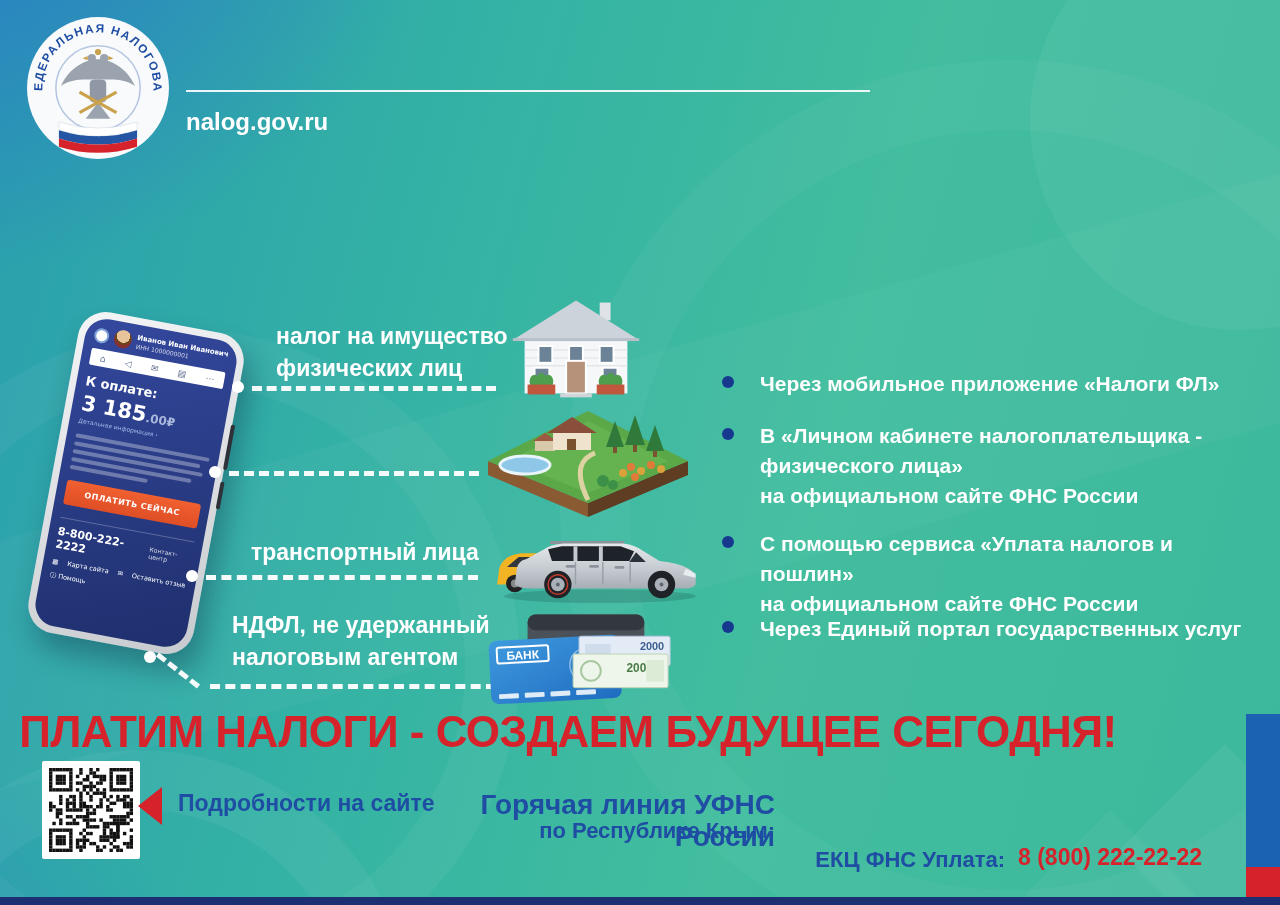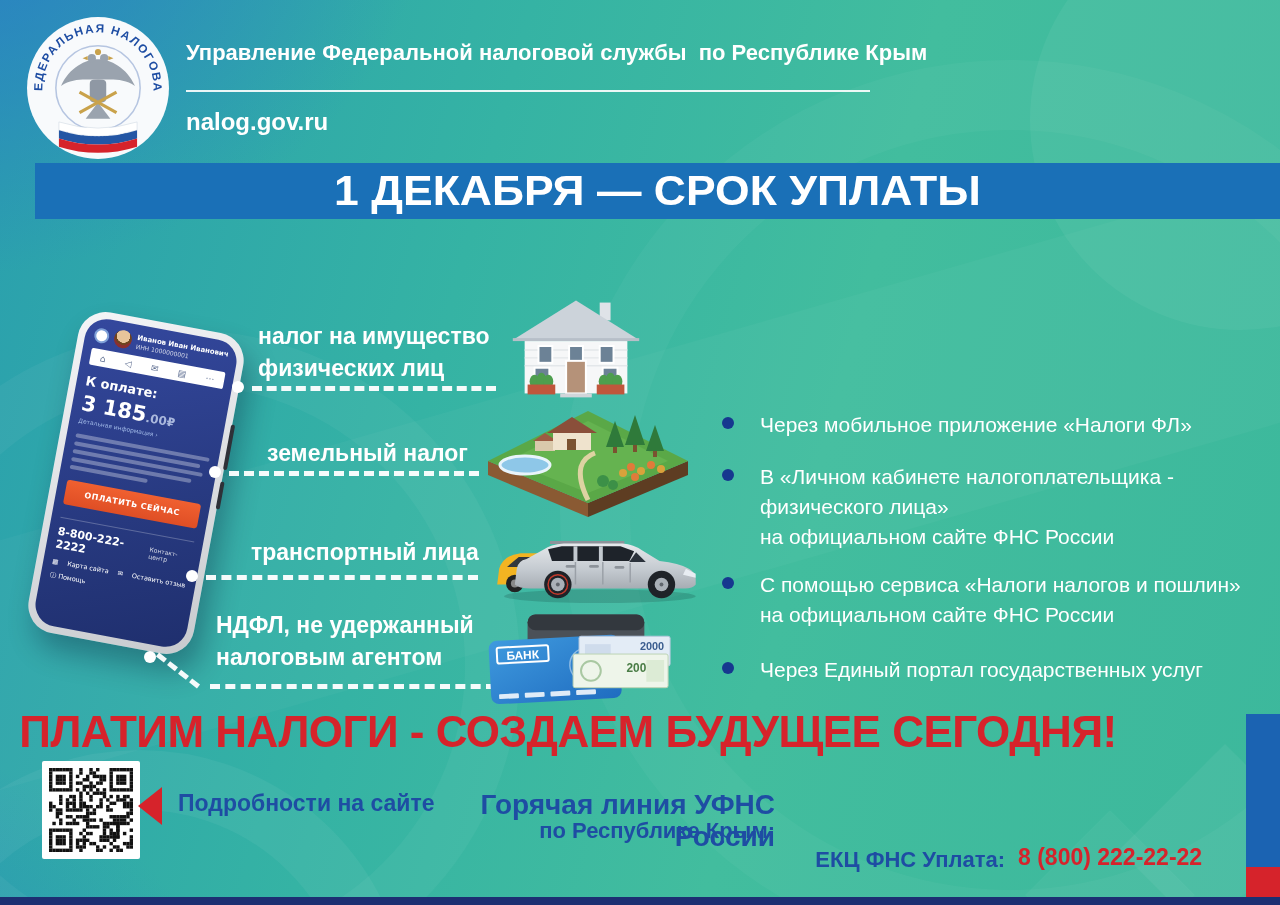--- a/index.html
+++ b/index.html
@@ -68,21 +68,21 @@
   .scr-help{margin-top:6px;font-size:6.5px;}
 
   
   .tax-label{color:#fff;font-weight:bold;font-size:23px;line-height:1.4;}
   .dot{width:12px;height:12px;border-radius:50%;background:#fff;}
   .dash{height:0;border-top:5px dashed rgba(255,255,255,0.95);}
 
   
   .methods-title{left:752px;top:314px;width:486px;height:40px;background:#1e4c9a;color:#fff;
     font-size:22px;font-weight:bold;line-height:40px;text-align:center;letter-spacing:1px;}
-  .method{left:722px;width:545px;color:#fff;font-size:21px;font-weight:normal;line-height:1.42;padding-left:38px;box-sizing:border-box;margin-top:41px;}
+  .method{left:722px;width:545px;color:#fff;font-size:21px;font-weight:bold;line-height:1.42;padding-left:38px;box-sizing:border-box;}
   .method::before{content:"";position:absolute;left:0;top:7px;width:12px;height:12px;border-radius:50%;background:#16388f;}
 
   .slogan{left:0;top:707px;width:1136px;text-align:center;font-size:44px;font-weight:bold;color:#d6232b;letter-spacing:-0.5px;}
 
   
   .qr-box{left:42px;top:761px;width:98px;height:98px;background:#fff;border-radius:2px;}
   .arrow-left{left:138px;top:787px;width:0;height:0;border-top:19px solid transparent;border-bottom:19px solid transparent;border-right:24px solid #d6232b;}
   .qr-hint{left:178px;top:790px;font-size:23px;font-weight:bold;color:#1e4da3;}
   .blue-txt{color:#1e4da3;font-weight:bold;}
   .red-txt{color:#d6232b;font-weight:bold;}
@@ -134,27 +134,23 @@
         <path d="M0,12 L-12,28 L12,28 Z" fill="#9aa3ae"></path>
         <path d="M-18,2 L18,22 M18,2 L-18,22" stroke="#c9a24b" stroke-width="3" fill="none"></path>
       </g>
       <g>
         <path d="M32,103 Q70,115 108,103 L108,111 Q70,123 32,111 Z" fill="#ffffff" stroke="#ccd5df" stroke-width="0.5"></path>
         <path d="M32,111 Q70,123 108,111 L108,119 Q70,131 32,119 Z" fill="#2456a4"></path>
         <path d="M32,119 Q70,131 108,119 L108,127 Q70,139 32,127 Z" fill="#d6232b"></path>
       </g>
     </svg>
   </div>
-  <div class="abs org-title">Управление Федеральной налоговой службы  по Республике Крым</div>
   <div class="abs header-line"></div>
   <div class="abs site-url">nalog.gov.ru</div>
 
-  <div class="abs banner1">
-      <span>1 ДЕКАБРЯ — СРОК УПЛАТЫ</span>
-    </div>
 
   <div class="abs phone">
     <div class="phone-side"></div>
     <div class="phone-side2"></div>
     <div class="screen">
       <div class="scr-head">
         <div class="scr-logo"></div>
         <div class="scr-avatar"></div>
         <div>
           <div class="scr-name">Иванов Иван Иванович</div>
@@ -189,25 +185,24 @@
       <div class="scr-links">
         <span>▦</span>
           <span>Карта сайта</span>
         <span>✉</span>
           <span>Оставить отзыв</span>
       </div>
       <div class="scr-help"><span>ⓘ </span><span>Помощь</span></div>
     </div>
   </div>
 
-  <div class="abs tax-label prelines" style="left:258px;top:320px;">налог на имущество
+  <div class="abs tax-label prelines" style="left:276px;top:320px;">налог на имущество
 физических лиц</div>
-  <div class="abs tax-label" style="left:267px;top:437px;">земельный налог</div>
   <div class="abs tax-label" style="left:251px;top:536px;">транспортный лица</div>
-  <div class="abs tax-label prelines" style="left:216px;top:609px;">НДФЛ, не удержанный
+  <div class="abs tax-label prelines" style="left:232px;top:609px;">НДФЛ, не удержанный
 налоговым агентом</div>
 
   <div class="abs dot" style="left:232px;top:381px;"></div>
   <div class="abs dash" style="left:252px;top:386px;width:244px;"></div>
   <div class="abs dot" style="left:209px;top:466px;"></div>
   <div class="abs dash" style="left:229px;top:471px;width:250px;"></div>
   <div class="abs dot" style="left:186px;top:570px;"></div>
   <div class="abs dash" style="left:206px;top:575px;width:272px;"></div>
   <div class="abs dot" style="left:144px;top:651px;"></div>
   <div class="abs dash" style="left:152px;top:668px;width:52px;transform:rotate(38deg);"></div>
@@ -354,21 +349,21 @@
         <text x="150" y="60" text-anchor="middle" font-size="12" font-weight="bold" fill="#4a7d46" font-family="Liberation Sans,sans-serif">200</text>
         <rect x="160" y="48" width="18" height="22" fill="#dcebd5"></rect>
       </g>
     </svg>
   </div>
 
   <div class="abs method prelines" style="top:369px;">Через мобильное приложение «Налоги ФЛ»</div>
   <div class="abs method prelines" style="top:421px;">В «Личном кабинете налогоплательщика -
 физического лица»
 на официальном сайте ФНС России</div>
-  <div class="abs method prelines" style="top:529px;">С помощью сервиса «Налоги налогов и пошлин»
+  <div class="abs method prelines" style="top:529px;">С помощью сервиса «Уплата налогов и пошлин»
 на официальном сайте ФНС России</div>
   <div class="abs method prelines" style="top:614px;">Через Единый портал государственных услуг</div>
 
   <div class="abs slogan">ПЛАТИМ НАЛОГИ - СОЗДАЕМ БУДУЩЕЕ СЕГОДНЯ!</div>
 
   <div class="abs qr-box">
     <svg id="qr-svg" width="84" height="84" style="margin:7px;">
         <rect x="30.24" y="0.00" width="3.41" height="3.41" fill="#111"></rect>
         <rect x="40.32" y="0.00" width="3.41" height="3.41" fill="#111"></rect>
         <rect x="47.04" y="0.00" width="3.41" height="3.41" fill="#111"></rect>

